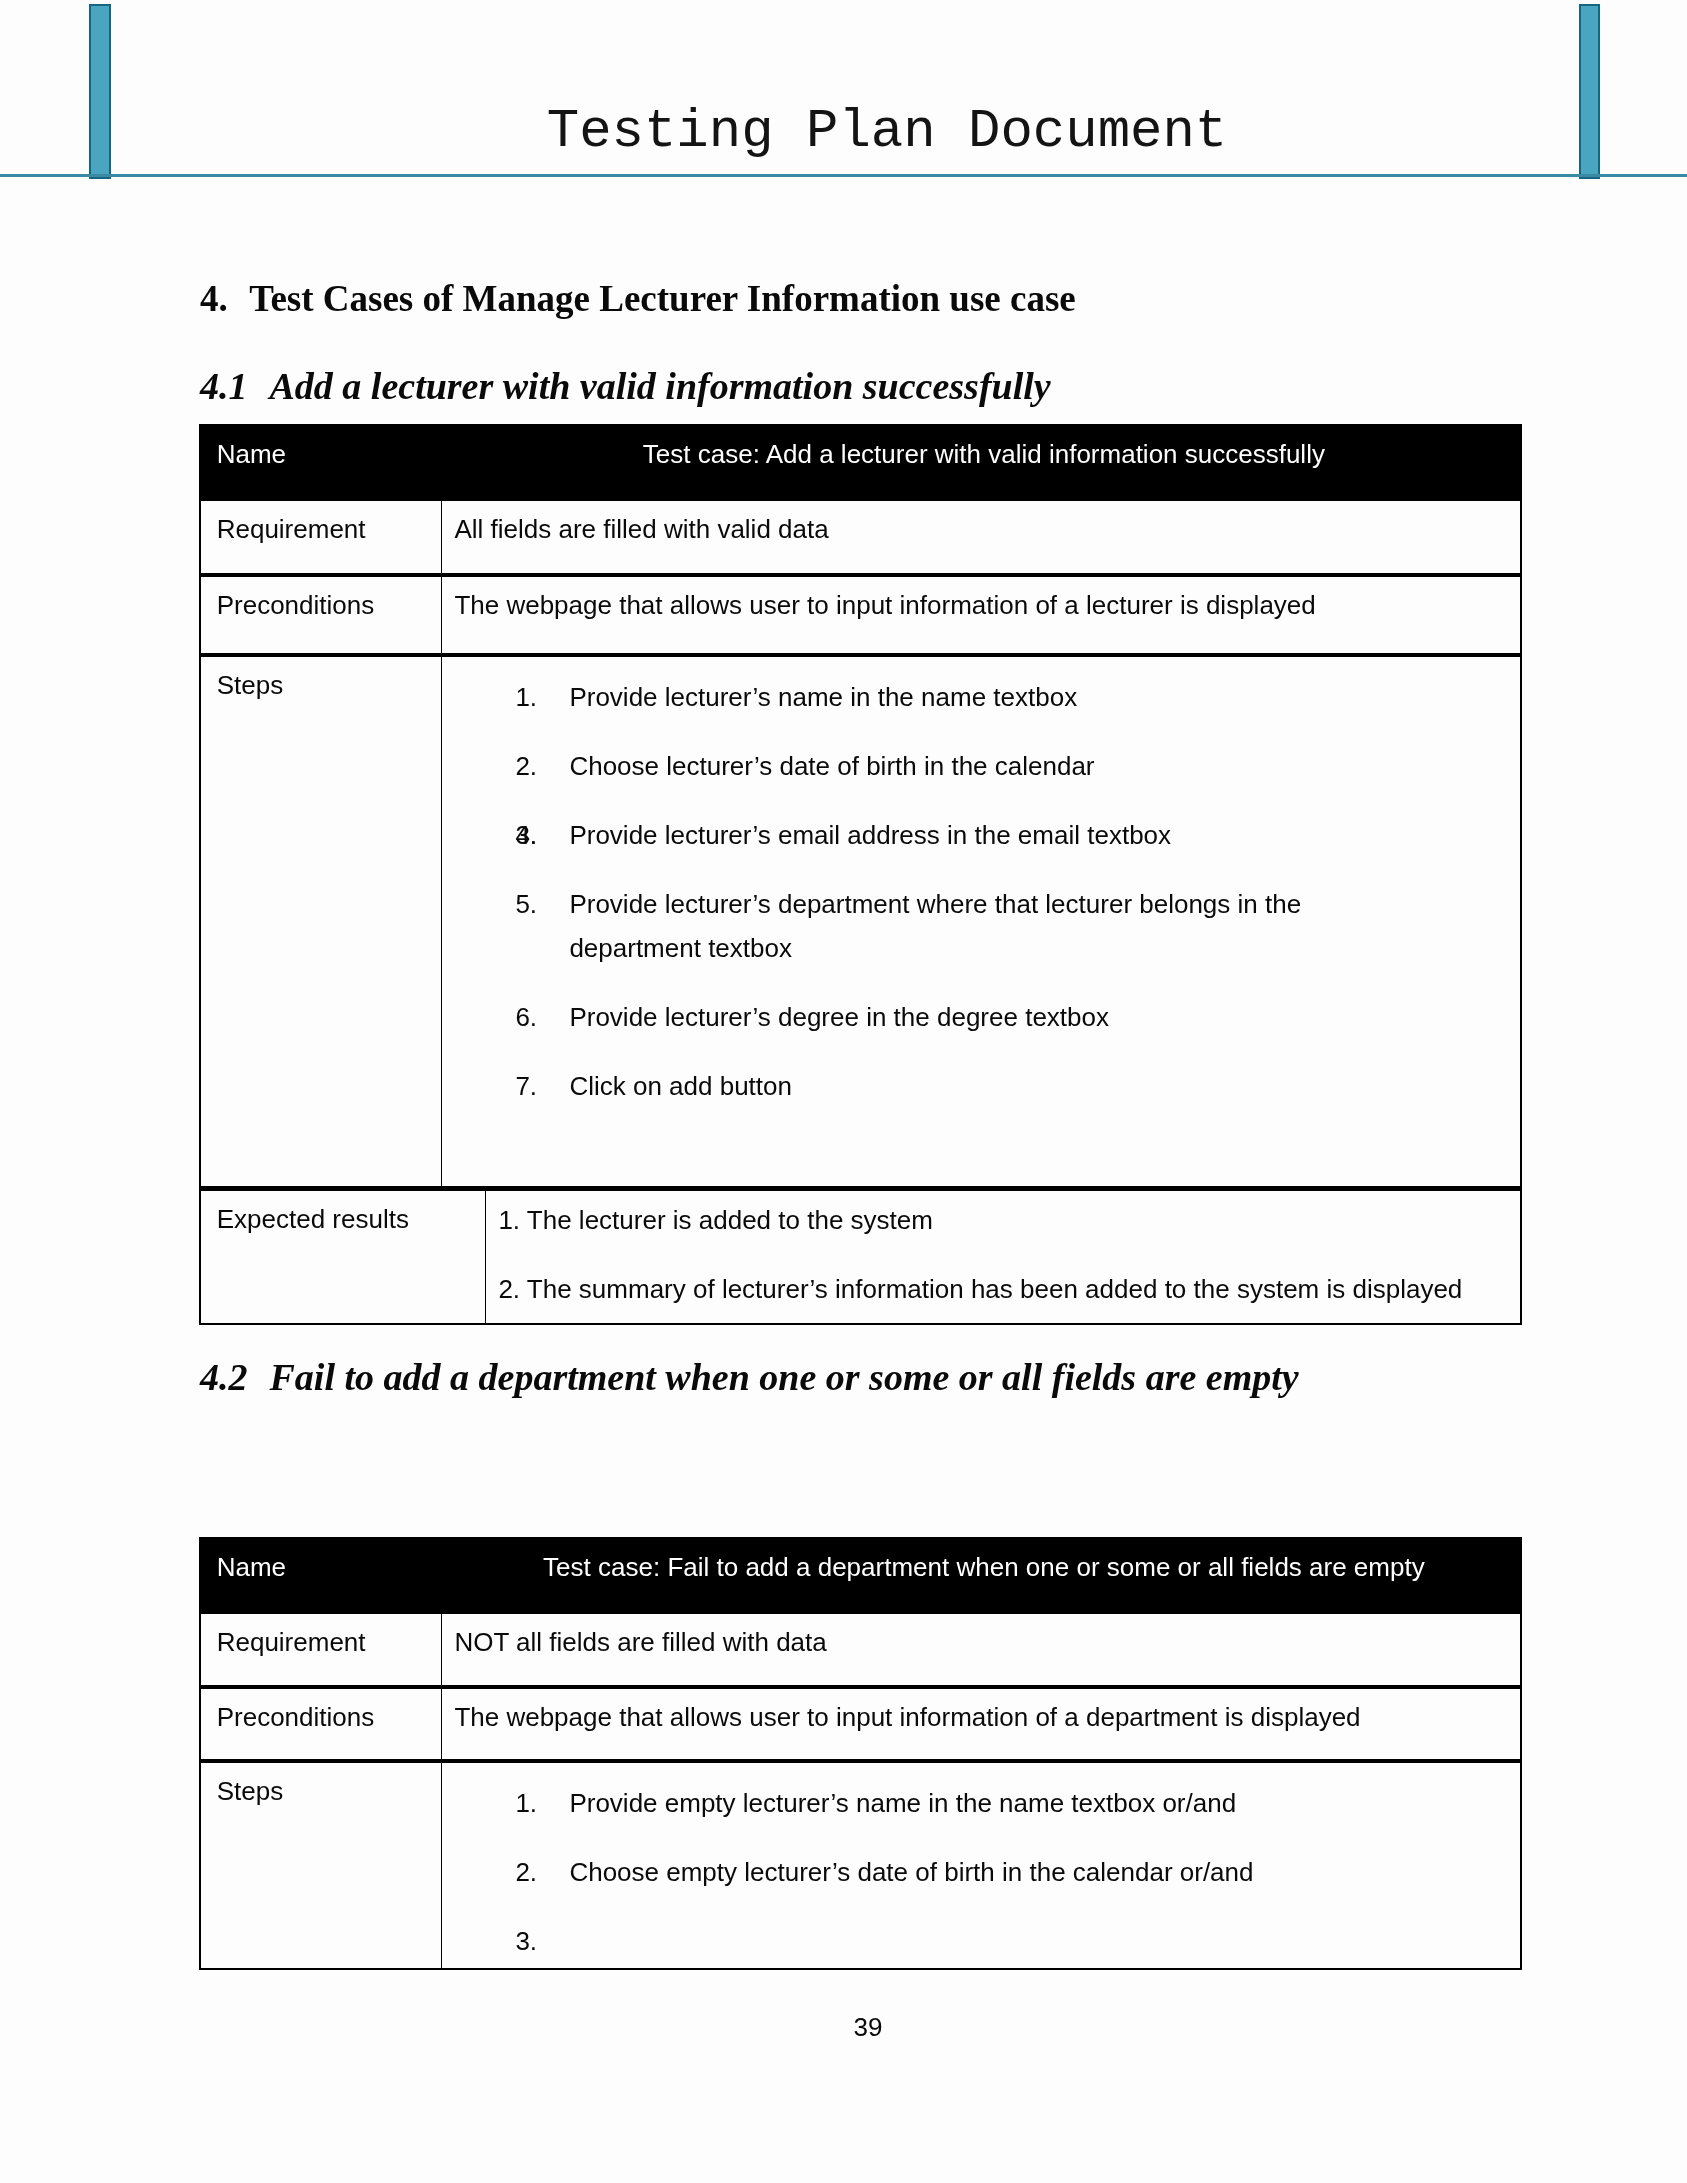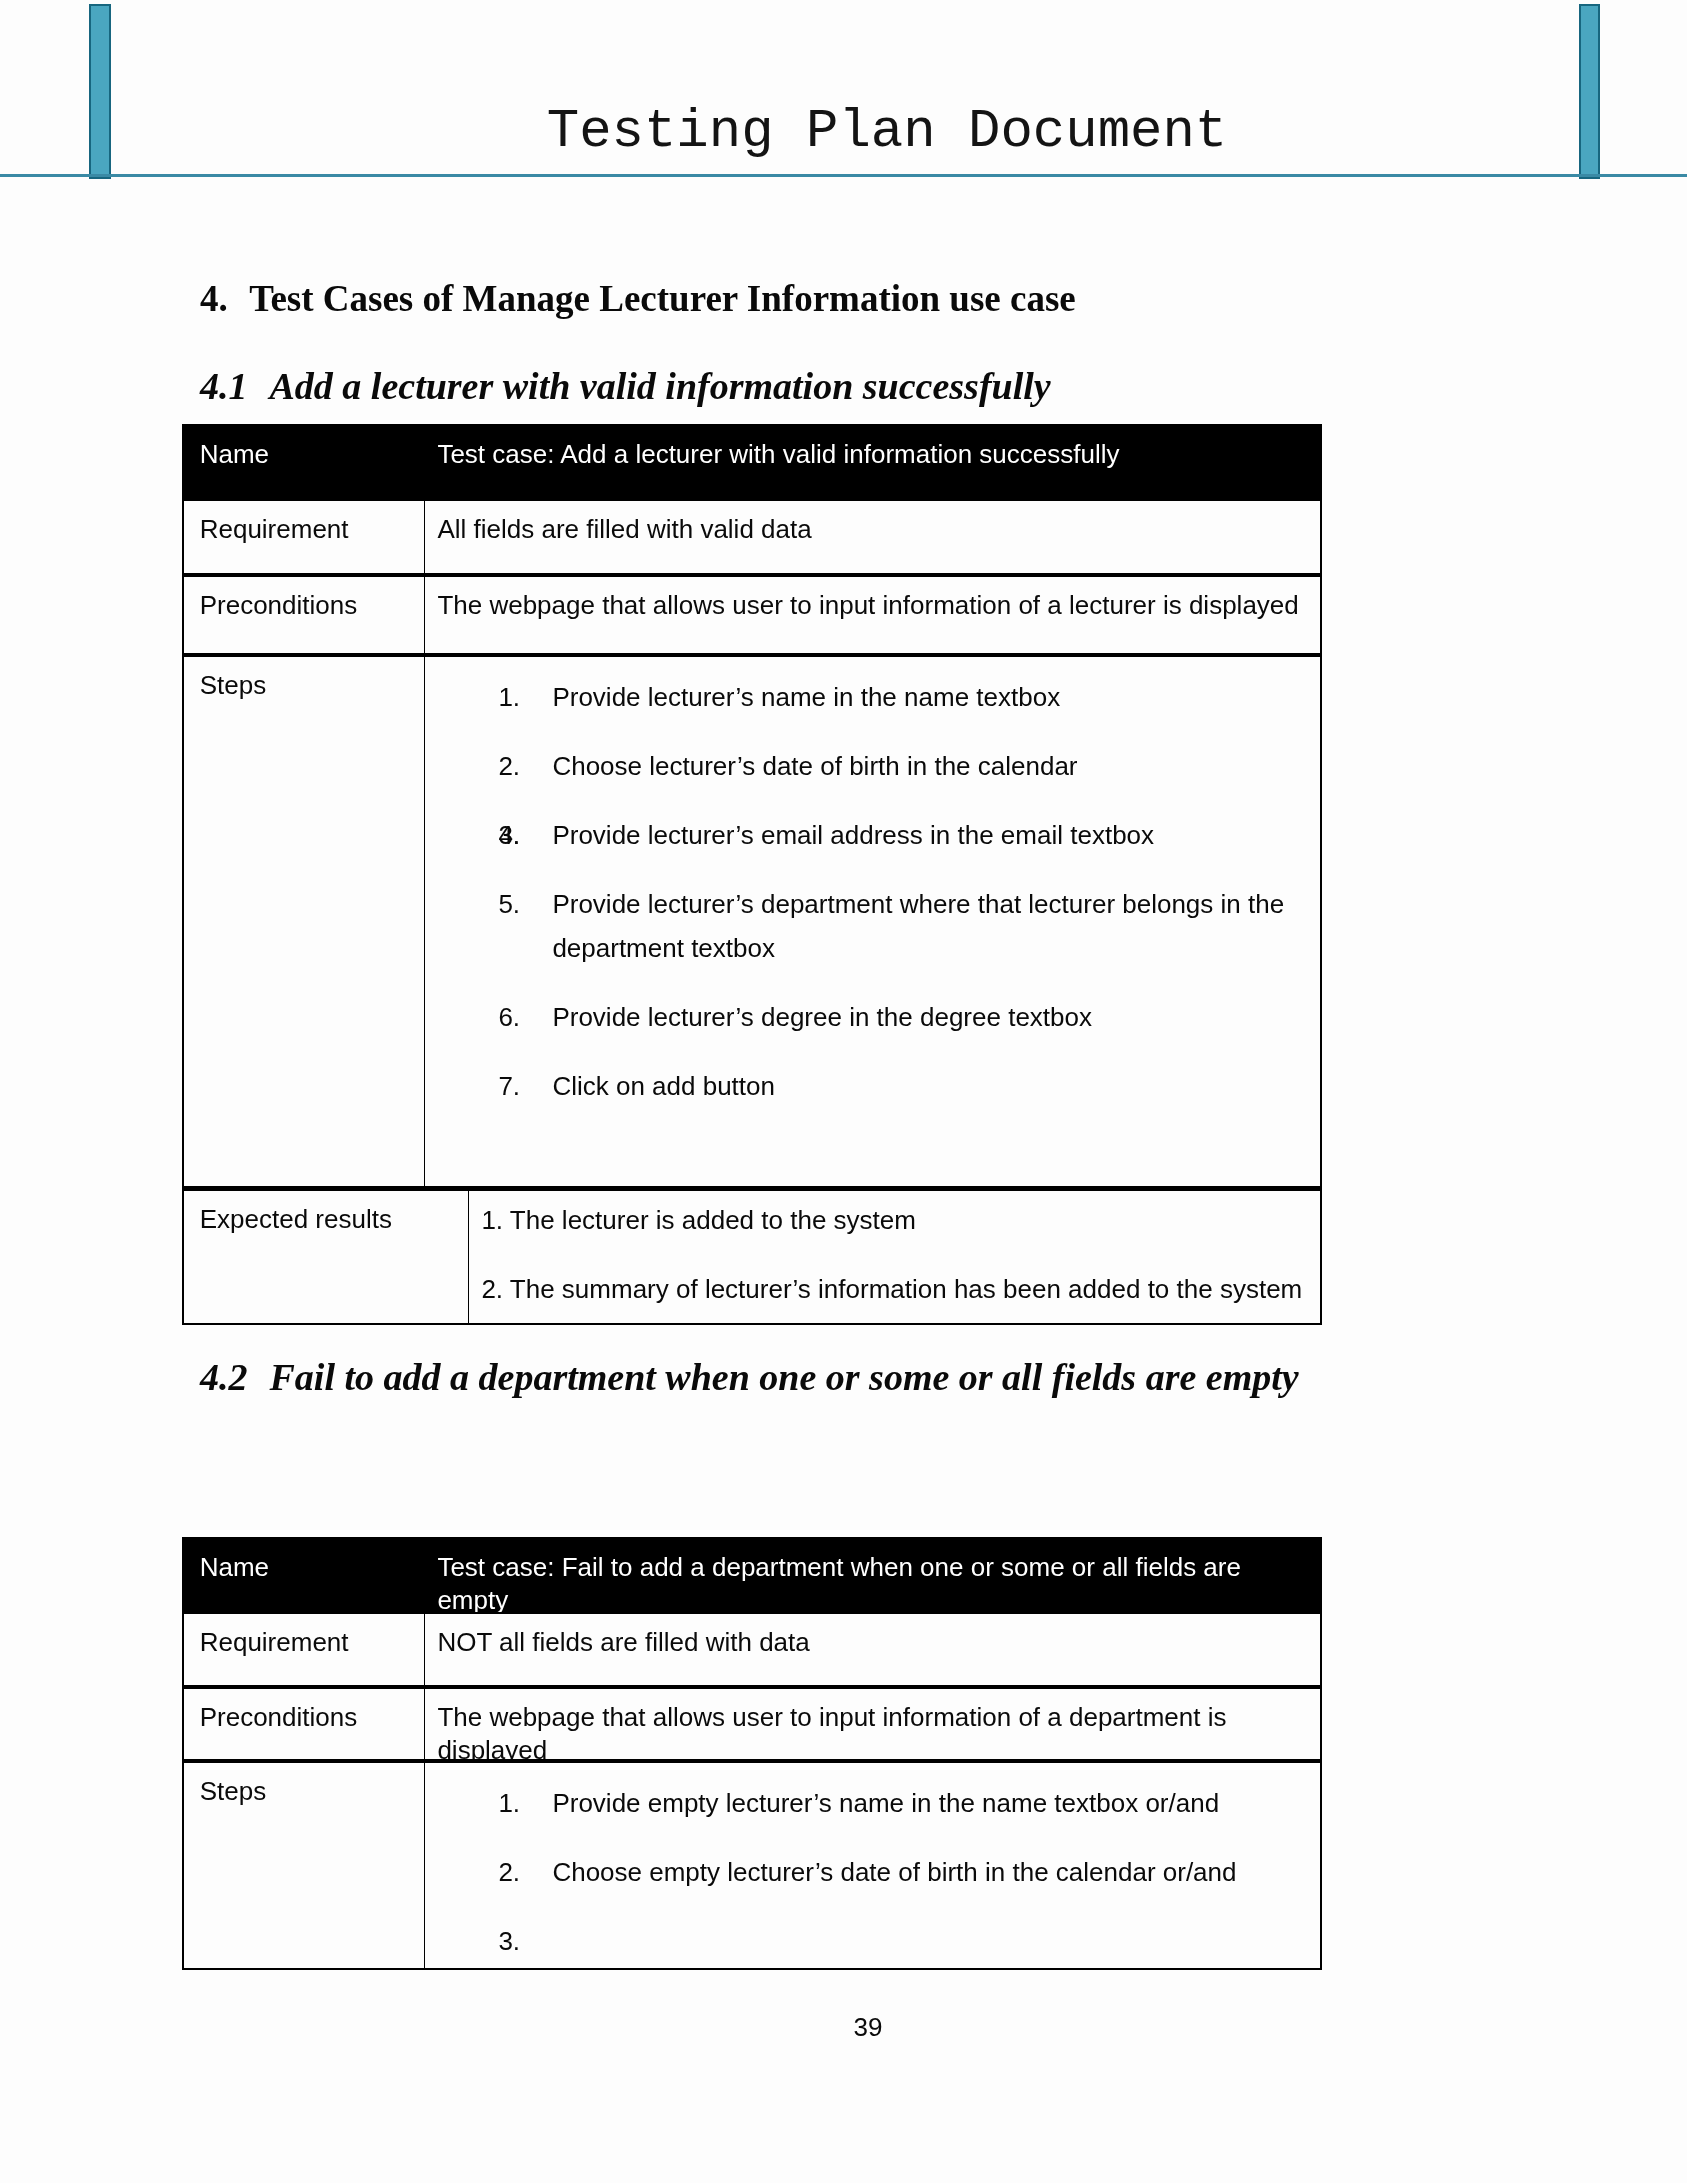--- a/index.html
+++ b/index.html
@@ -49,21 +49,21 @@
     font-weight:bold; font-style:italic;
     font-size:38px; line-height:1;
     white-space:nowrap;
   }
   .h2 .hnum { margin-right:22px; }
   #h2-41 { top:367px; }
   #h2-42 { top:1358px;text-align:center; }
 
   
   .doc-table {
-    position:absolute; left:182px; width:1140px;
+    position:absolute; left:199px; width:1323px;
     border:2.5px solid #000;
     box-sizing:border-box;
     background:transparent;
   }
   #table1 { top:424px; }
   #table2 { top:1537px; }
 
   .t-row {
     display:grid;
     grid-template-columns:240px 1fr;
@@ -89,21 +89,21 @@
   .cell { box-sizing:border-box; overflow:hidden; }
   .cell.label {
     padding:11.5px 0 0 15.7px;
     font-size:26px; line-height:33px;
   }
   .cell.value {
     border-left:1.6px solid #000;
     padding:11.5px 6.6px 0 12.4px;
     font-size:26px; line-height:33px;
   }
-  .t-row.header .cell.value { border-left:1.6px solid #000; }
+  .t-row.header .cell.value { border-left:1.6px solid #000;text-align:center; }
 
   
   .steps-ol {
     list-style:none;
     margin:0; padding:6.6px 6.6px 0 115px;
   }
   .steps-ol li {
     position:relative;
     font-size:26px; line-height:44px;
     margin:0 0 25px 0;

